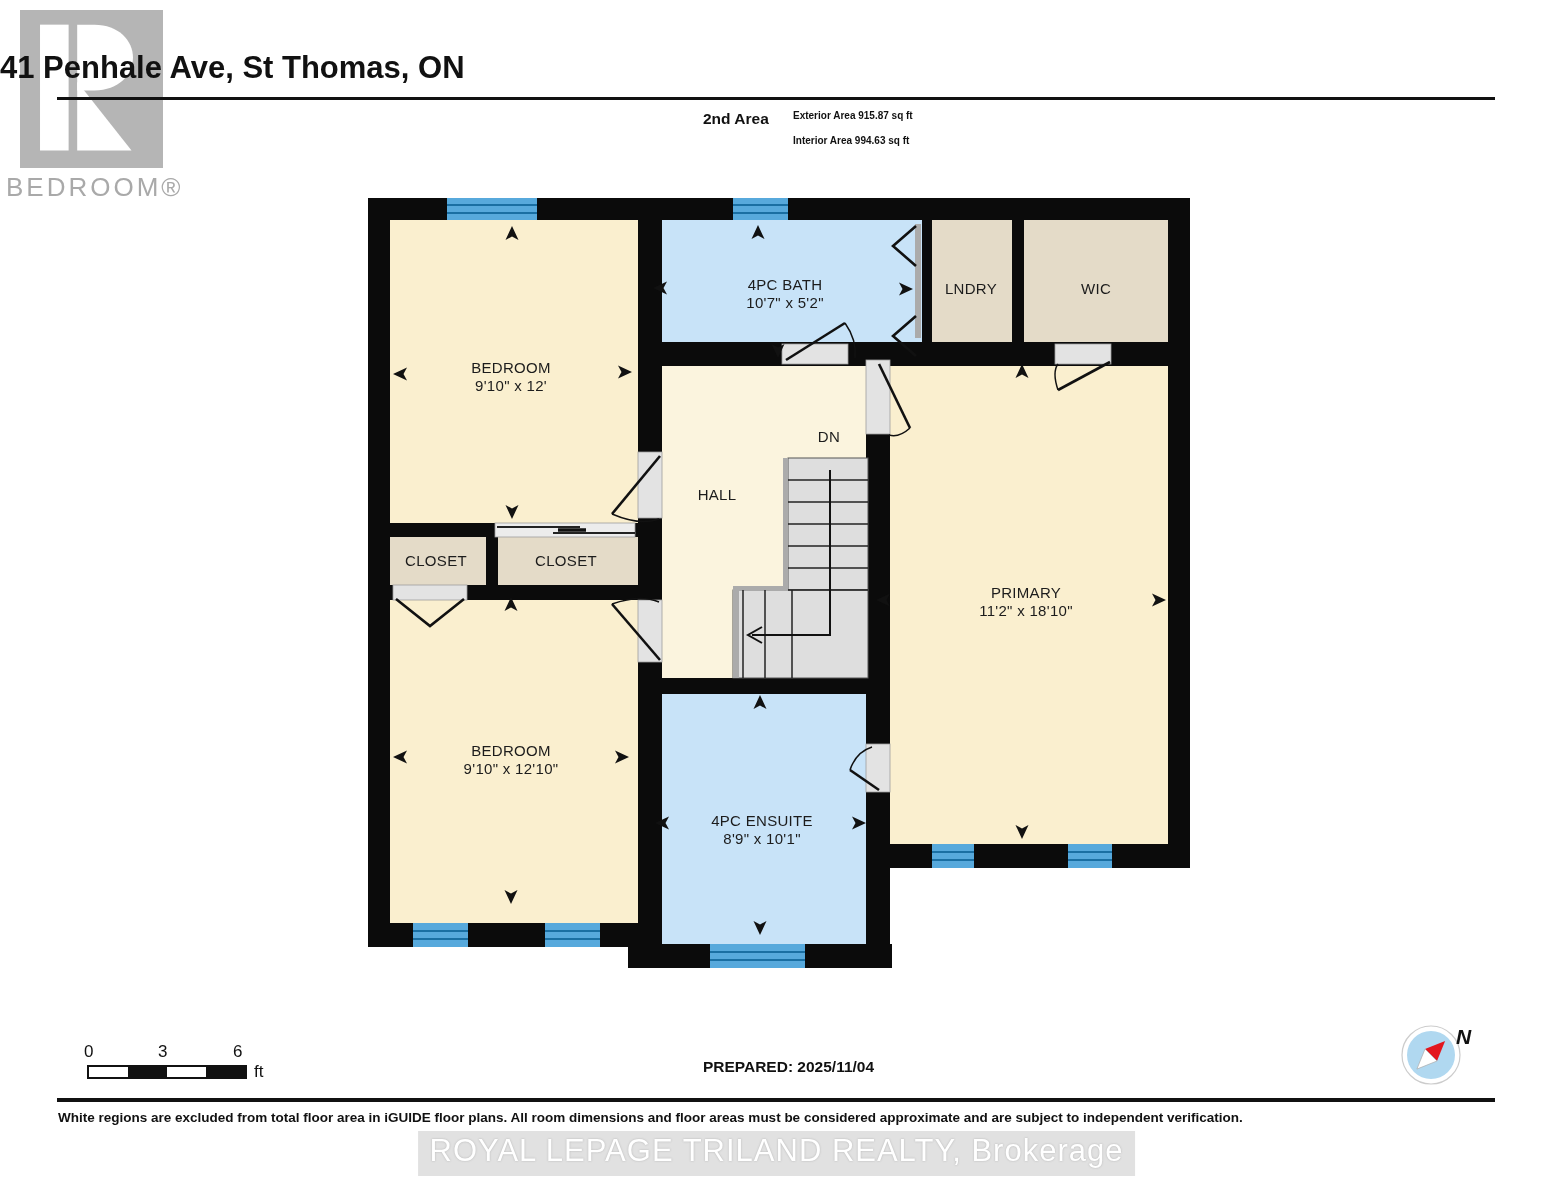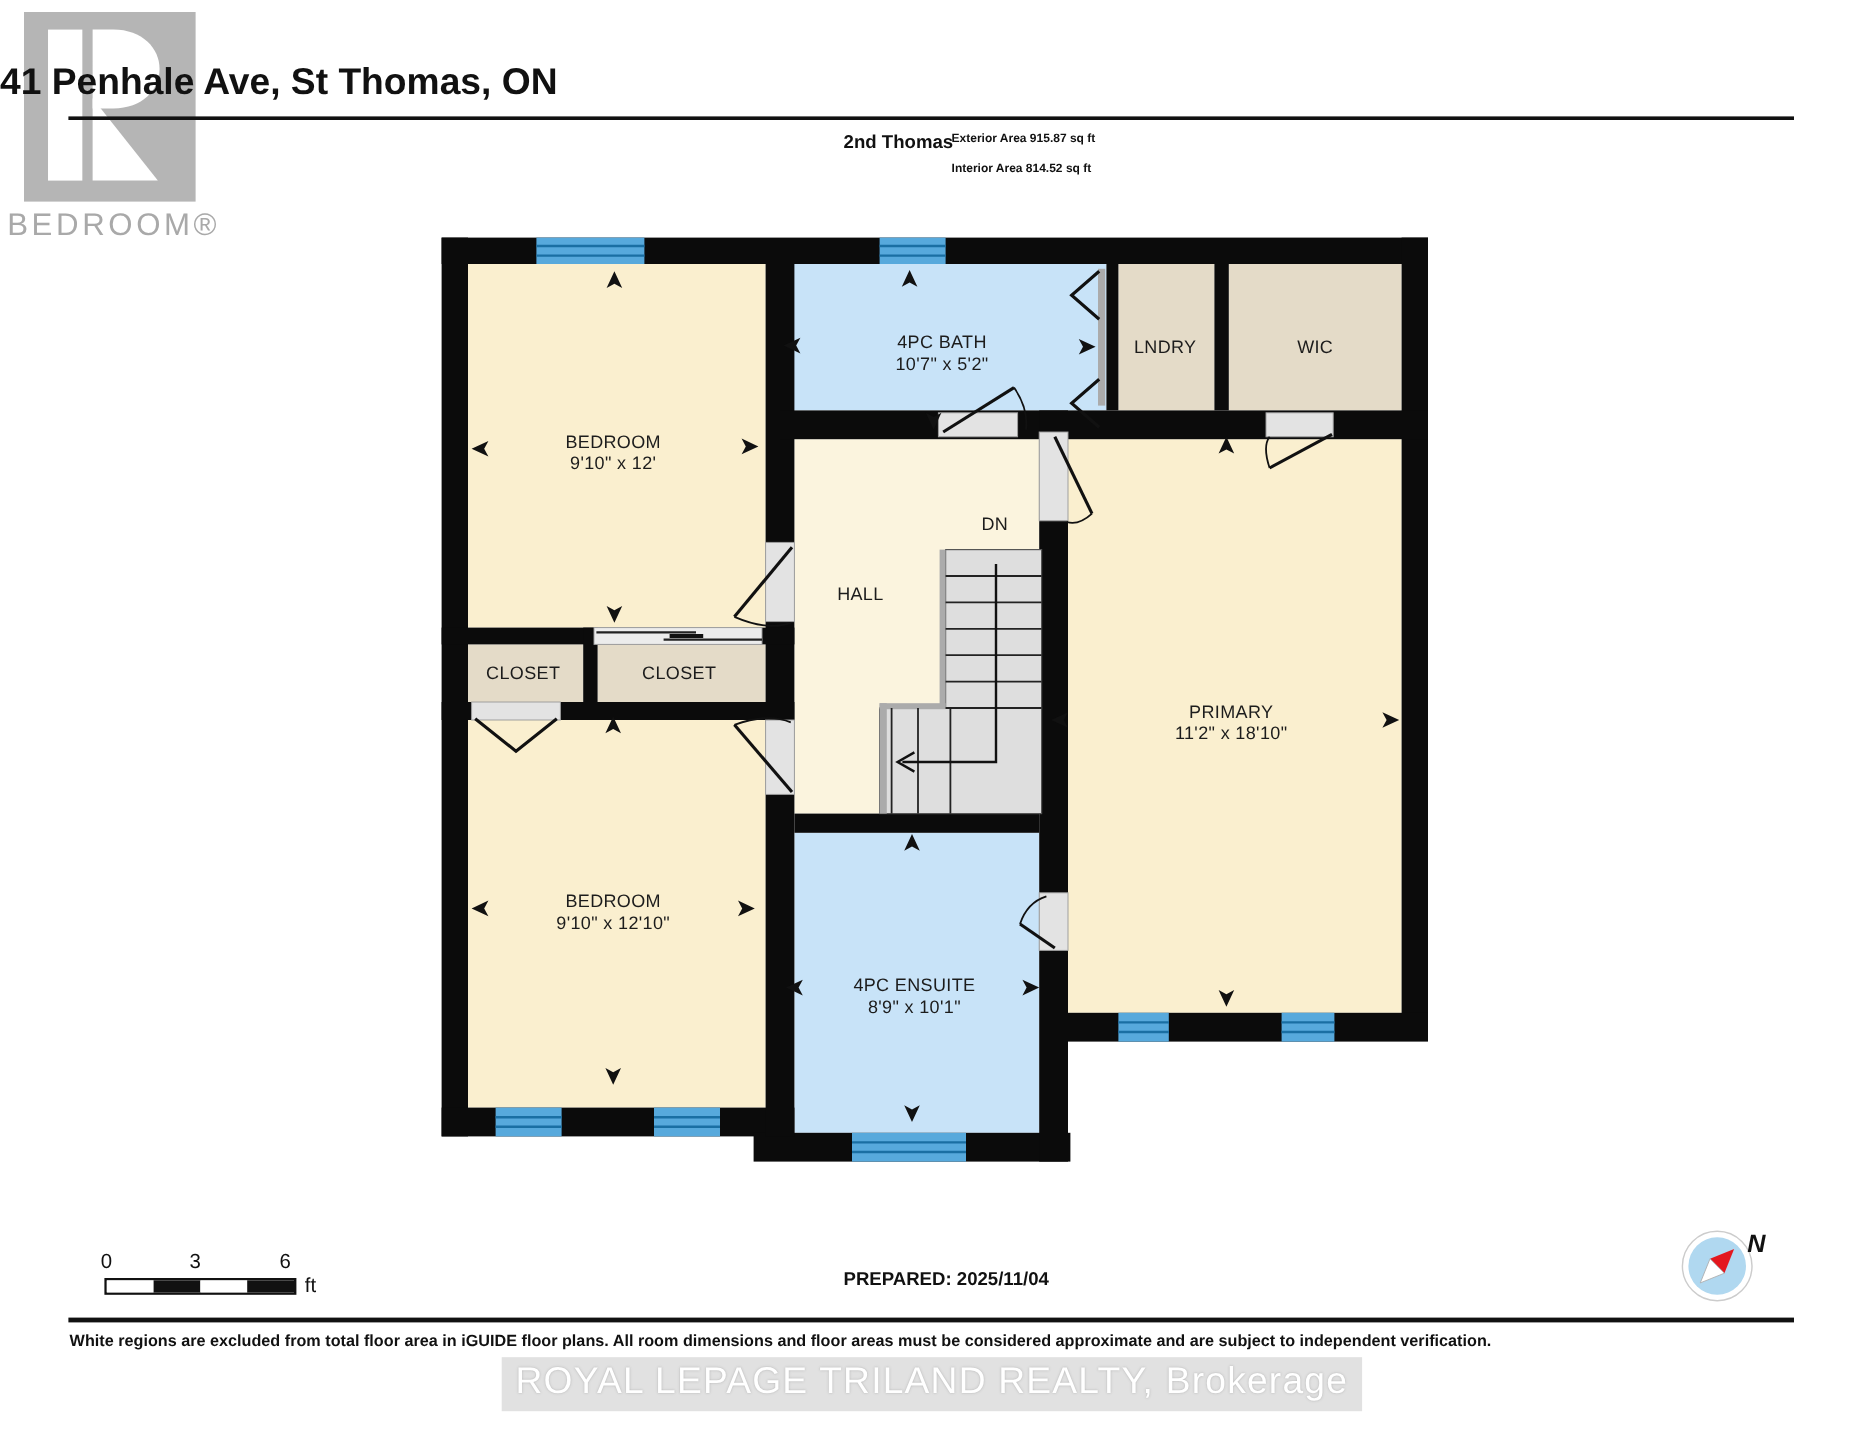--- a/index.html
+++ b/index.html
@@ -51,23 +51,23 @@
     <svg width="143" height="158" viewBox="0 0 100 110">
       <rect x="14" y="10" width="20" height="88" fill="#fff"></rect>
       <path d="M40,10 h12 c17,0 27,11 27,23 c0,12 -10,23 -27,23 h-12 z" fill="#fff"></path>
       <polygon points="40,50 78,98 40,98" fill="#fff"></polygon>
     </svg>
   </div>
   <div class="abs realtor-word">BEDROOM®</div>
 
   <div class="abs page-title">41 Penhale Ave, St Thomas, ON</div>
   <div class="abs rule-top"></div>
-  <div class="abs floor-label">2nd Thomas</div>
+  <div class="abs floor-label">2nd Area</div>
   <div class="abs area-line" style="top:110px;">Exterior Area 915.87 sq ft</div>
-  <div class="abs area-line" style="top:135px;">Interior Area 814.52 sq ft</div>
+  <div class="abs area-line" style="top:135px;">Interior Area 994.63 sq ft</div>
 
   <svg class="abs plan" width="1553" height="1200" viewBox="0 0 1553 1200">
 
     <g>
       <rect x="390" y="220" width="248" height="303" fill="#FAEFCF"></rect>
       <rect x="650" y="220" width="272" height="122" fill="#C8E3F8"></rect>
       <rect x="932" y="220" width="80" height="122" fill="#E4DBC8"></rect>
       <rect x="1024" y="220" width="144" height="122" fill="#E4DBC8"></rect>
       <rect x="662" y="366" width="204" height="312" fill="#FBF4DE"></rect>
       <rect x="890" y="366" width="278" height="478" fill="#FAEFCF"></rect>

